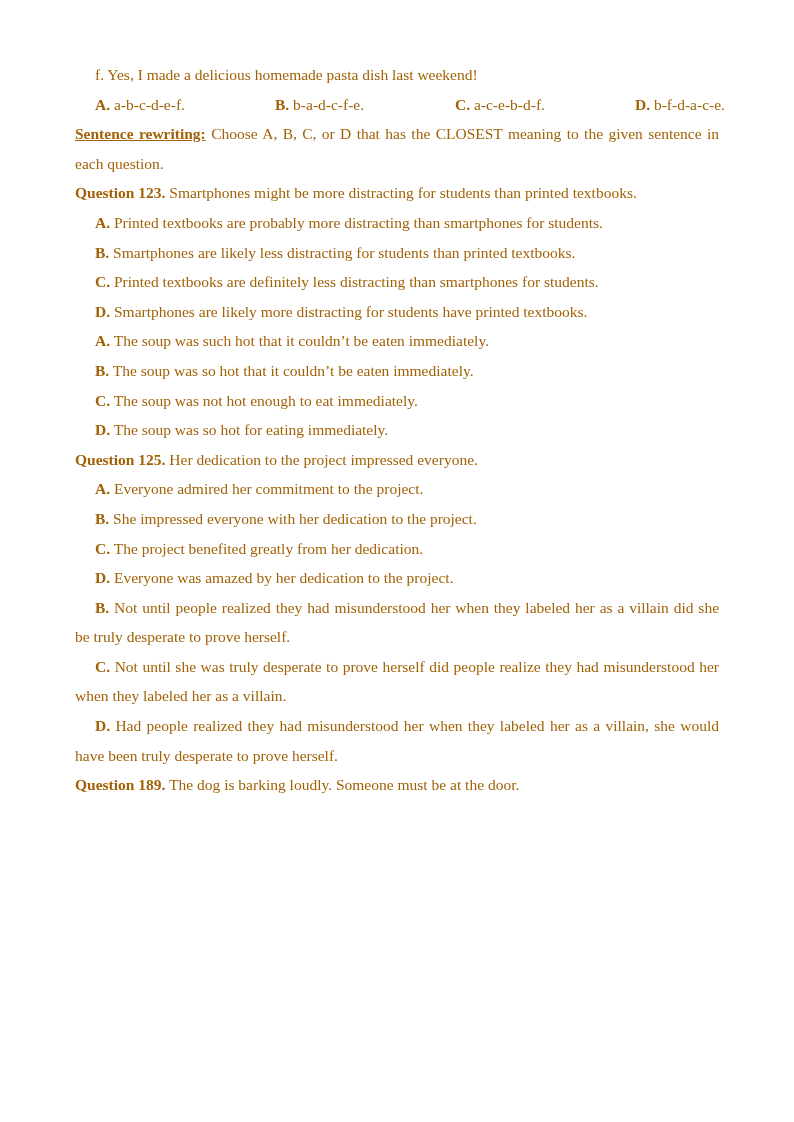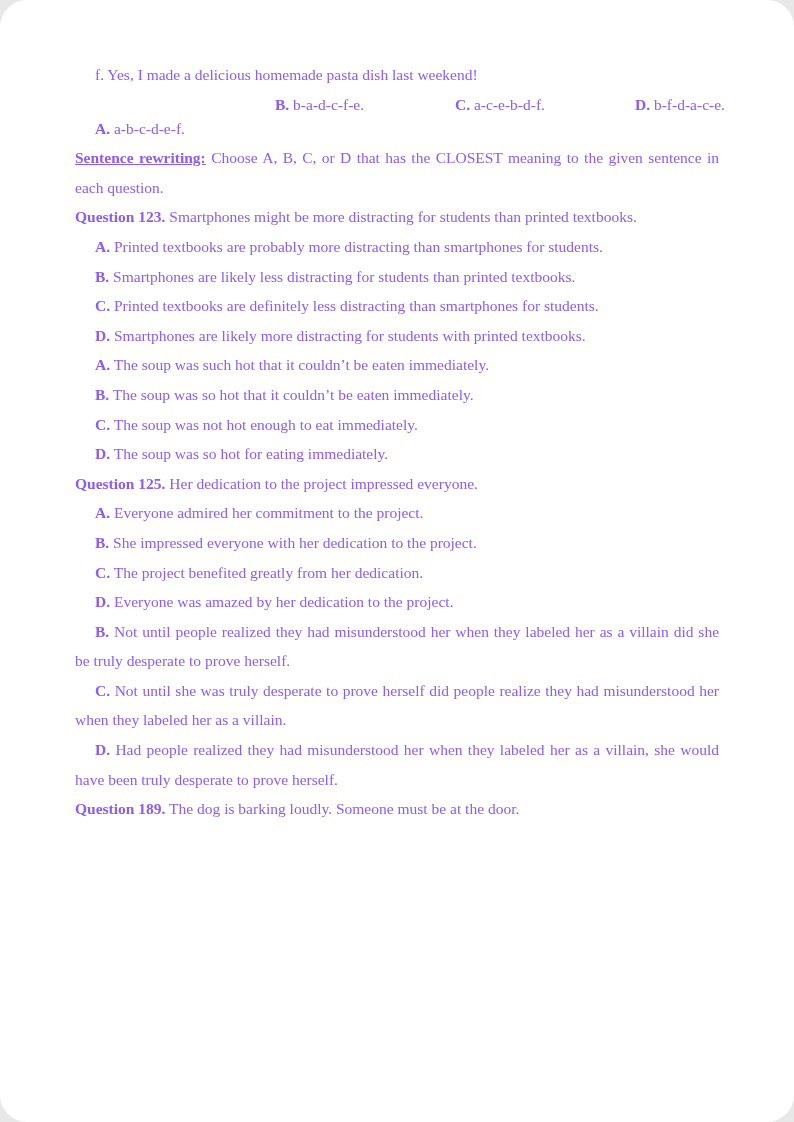--- a/index.html
+++ b/index.html
@@ -4,30 +4,29 @@
 <style>
   * { box-sizing: border-box; }
   html, body { margin: 0; padding: 0; background: #e8e8e8; }
   .page {
     width: 794px;
     height: 1122px;
     margin: 0 auto;
     background: #ffffff;
     font-family: "Liberation Serif", "DejaVu Serif", serif;
     font-size: 15.5px;
-    color: #8b5cf6;
+    color: #a16207;
     padding: 60px 75px 0 75px;
     overflow: hidden;
-    border-radius: 27px;
   }
   p { margin: 0; line-height: 29.6px; text-align: justify; }
   .indent { text-indent: 20px; }
   .answer-row { display: flex; text-align: left; }
   .answer-row .ans { width: 152px; flex: 0 0 auto; margin-left: 28px; }
-  .answer-row .ans:first-child { margin-left: 20px; margin-top: 24px; }
+  .answer-row .ans:first-child { margin-left: 20px; }
   .answer-row .ans:last-child { width: auto; }
   b.u { text-decoration: underline; }
 </style>
 </head>
 <body>
 
 <div class="page">
 
   <p class="indent"><span>f. Yes, I made a delicious homemade pasta dish last weekend!</span></p>
 
@@ -37,21 +36,21 @@
     <span class="ans"><b>C.</b> <span>a-c-e-b-d-f.</span></span>
     <span class="ans"><b>D.</b> <span>b-f-d-a-c-e.</span></span>
   </p>
 
   <p><b class="u">Sentence rewriting:</b> <span>Choose A, B, C, or D that has the CLOSEST meaning to the given sentence in each question.</span></p>
 
   <p><b>Question 123.</b> <span>Smartphones might be more distracting for students than printed textbooks.</span></p>
   <p class="indent"><b>A.</b> <span>Printed textbooks are probably more distracting than smartphones for students.</span></p>
   <p class="indent"><b>B.</b> <span>Smartphones are likely less distracting for students than printed textbooks.</span></p>
   <p class="indent"><b>C.</b> <span>Printed textbooks are definitely less distracting than smartphones for students.</span></p>
-  <p class="indent"><b>D.</b> <span>Smartphones are likely more distracting for students with printed textbooks.</span></p>
+  <p class="indent"><b>D.</b> <span>Smartphones are likely more distracting for students have printed textbooks.</span></p>
 
   <p class="indent"><b>A.</b> <span>The soup was such hot that it couldn’t be eaten immediately.</span></p>
   <p class="indent"><b>B.</b> <span>The soup was so hot that it couldn’t be eaten immediately.</span></p>
   <p class="indent"><b>C.</b> <span>The soup was not hot enough to eat immediately.</span></p>
   <p class="indent"><b>D.</b> <span>The soup was so hot for eating immediately.</span></p>
 
   <p><b>Question 125.</b> <span>Her dedication to the project impressed everyone.</span></p>
   <p class="indent"><b>A.</b> <span>Everyone admired her commitment to the project.</span></p>
   <p class="indent"><b>B.</b> <span>She impressed everyone with her dedication to the project.</span></p>
   <p class="indent"><b>C.</b> <span>The project benefited greatly from her dedication.</span></p>

